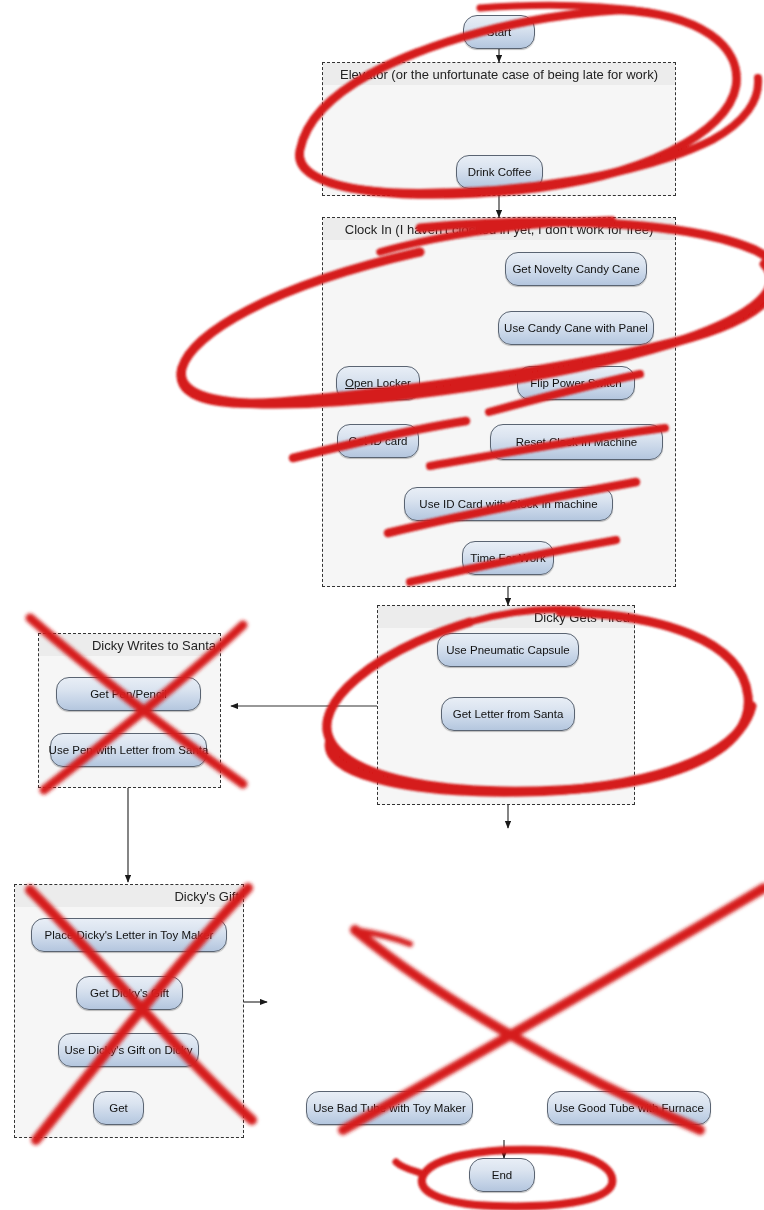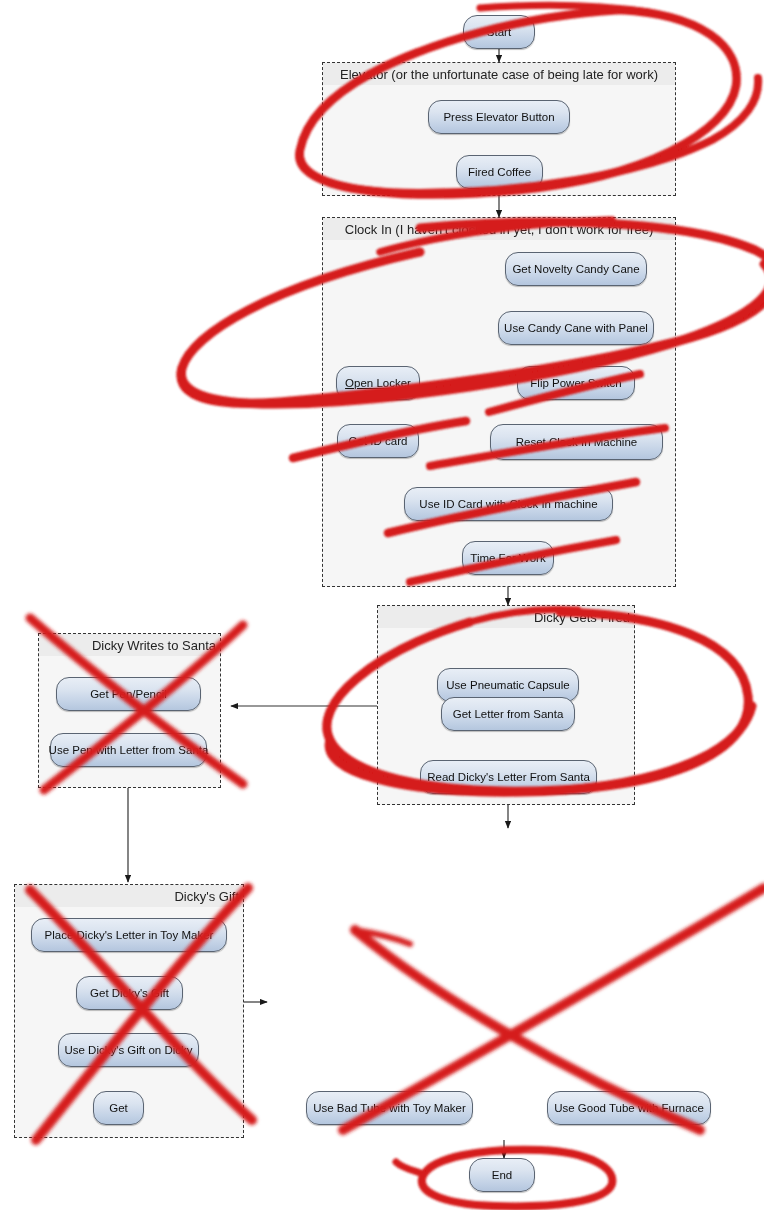--- a/index.html
+++ b/index.html
@@ -119,45 +119,43 @@
     <div class="group-title right">Dicky Writes to Santa</div>
   </div>
 
   <div class="group" style="left:14px;top:884px;width:230px;height:254px;">
     <div class="group-title right">Dicky's Gift</div>
   </div>
 
 
   <div class="node term" style="left:463px;top:15px;width:72px;height:34px;">Start</div>
 
-  <div class="node" style="left:428px;top:100px;width:142px;height:34px;">Press Elevator Button</div>
-
-  <div class="node" style="left:456px;top:155px;width:87px;height:34px;">Fired Coffee</div>
+
+  <div class="node" style="left:456px;top:155px;width:87px;height:34px;">Drink Coffee</div>
 
   <div class="node" style="left:505px;top:252px;width:142px;height:34px;">Get Novelty Candy Cane</div>
 
   <div class="node" style="left:498px;top:311px;width:156px;height:34px;">Use Candy Cane with Panel</div>
 
   <div class="node" style="left:517px;top:366px;width:118px;height:34px;">Flip Power Switch</div>
 
   <div class="node" style="left:336px;top:366px;width:84px;height:34px;text-decoration:underline;">Open Locker</div>
 
   <div class="node" style="left:337px;top:424px;width:82px;height:34px;">Get ID card</div>
 
   <div class="node" style="left:490px;top:424px;width:173px;height:36px;">Reset Clock In Machine</div>
 
   <div class="node" style="left:404px;top:487px;width:209px;height:34px;">Use ID Card with Clock In machine</div>
 
   <div class="node" style="left:462px;top:541px;width:92px;height:34px;">Time For Work</div>
 
-  <div class="node" style="left:437px;top:668px;width:142px;height:34px;">Use Pneumatic Capsule</div>
+  <div class="node" style="left:437px;top:633px;width:142px;height:34px;">Use Pneumatic Capsule</div>
 
   <div class="node" style="left:441px;top:697px;width:134px;height:34px;text-align:right;">Get Letter from Santa</div>
 
-  <div class="node" style="left:420px;top:760px;width:177px;height:34px;">Read Dicky's Letter From Santa</div>
 
   <div class="node" style="left:56px;top:677px;width:145px;height:34px;">Get Pen/Pencil</div>
 
   <div class="node" style="left:50px;top:733px;width:157px;height:34px;">Use Pen with Letter from Santa</div>
 
   <div class="node" style="left:31px;top:918px;width:196px;height:34px;">Place Dicky's Letter in Toy Maker</div>
 
   <div class="node" style="left:76px;top:976px;width:107px;height:34px;">Get Dicky's Gift</div>
 
   <div class="node" style="left:58px;top:1033px;width:141px;height:34px;">Use Dicky's Gift on Dicky</div>

